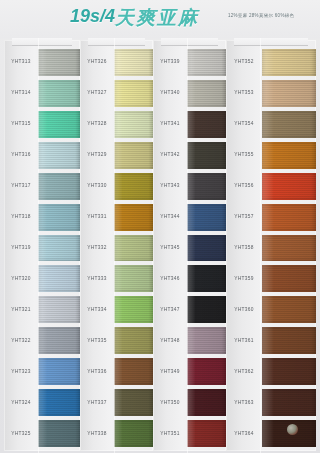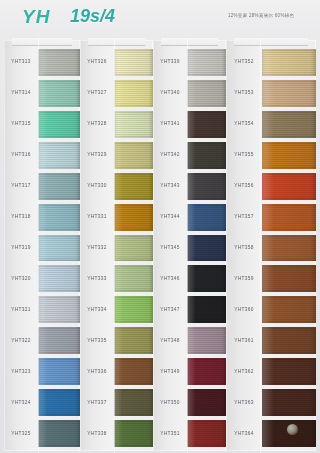--- a/index.html
+++ b/index.html
@@ -119,22 +119,22 @@
     position:absolute;top:0;bottom:0;width:1px;
     background:rgba(255,255,255,.55);
   }
 </style>
 </head>
 <body>
 
 <div class="card">
 
   <div class="header">
-    <div class="brand">YH</div>
     <div class="count">19s/4</div>
+    <div class="cname">天爽亚麻</div>
     <div class="composition">12%亚麻 28%莫黛尔 60%棉色</div>
   </div>
 
   <div class="grid">
       <div class="col col-0">
         <div class="panel"></div>
         <div class="notch" style="left: 8px; right: 8px;"></div>
         <div class="rows">
           <div class="row" style="top: 9px; height: 30.9231px;">
             <div class="label">YHT313</div>

